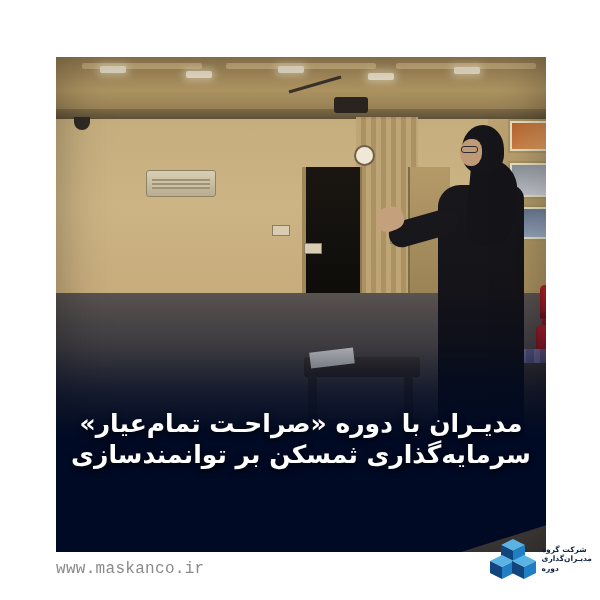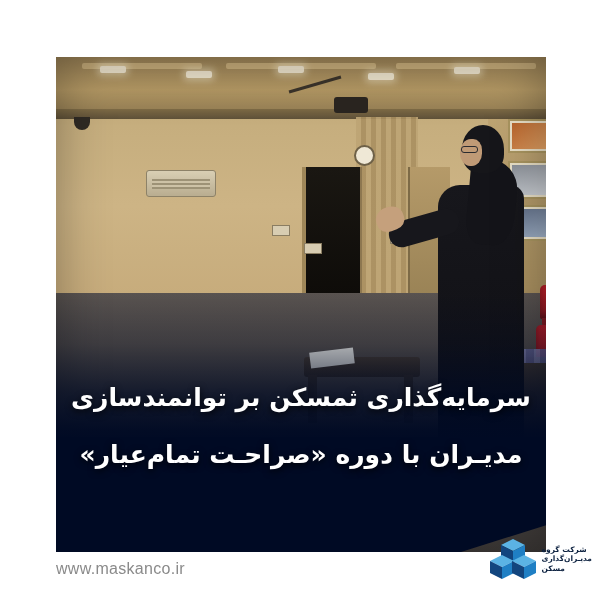--- a/index.html
+++ b/index.html
@@ -216,21 +216,21 @@
   .hl-line.second{margin-top:26px;}
 
   
   .footer{
     position:absolute;left:0;right:0;bottom:0;height:48px;
     background:#ffffff;
   }
   .site-url{
     position:absolute;left:56px;top:560px;
     color:#8a8a8a;
-    font-family:Liberation Sans, sans-serif;
+    font-family:Liberation Mono, monospace;
     font-size:16px;
     letter-spacing:.3px;
     direction:ltr;
   }
   .brand{
     position:absolute;right:8px;top:538px;
     display:flex;align-items:center;gap:6px;direction:rtl;
   }
   .brand-text{
     display:flex;flex-direction:column;align-items:flex-end;
@@ -388,33 +388,33 @@
         <div class="pres-hand"></div>
       </div>
 
       <div class="vignette"></div>
       <div class="fade"></div>
       <div class="navy"></div>
     </div>
   </div>
 
   <div class="headline">
+    <div class="hl-line second">مدیـران با دوره «صراحـت تمام‌عیار»</div>
     <div class="hl-line">سرمایه‌گذاری ثمسکن بر توانمندسازی</div>
-    <div class="hl-line second">مدیـران با دوره «صراحـت تمام‌عیار»</div>
   </div>
 
   <div class="footer"></div>
 
   <div class="site-url">www.maskanco.ir</div>
 
   <div class="brand">
     <div class="brand-text">
       <span>شرکت گروه</span>
       <span>مدیـران‌گذاری</span>
-      <span>مسکن</span>
+      <span>دوره</span>
     </div>
     <svg class="logo-cubes" viewBox="0 0 92 84">
 
       <polygon points="46,2 70,14 46,26 22,14" fill="#5bb3e4"></polygon>
       <polygon points="22,14 46,26 46,50 22,38" fill="#12457e"></polygon>
       <polygon points="70,14 70,38 46,50 46,26" fill="#1f7fc4"></polygon>
 
       <polygon points="24,34 48,46 24,58 0,46" fill="#5bb3e4"></polygon>
       <polygon points="0,46 24,58 24,82 0,70" fill="#12457e"></polygon>
       <polygon points="48,46 48,70 24,82 24,58" fill="#1f7fc4"></polygon>

